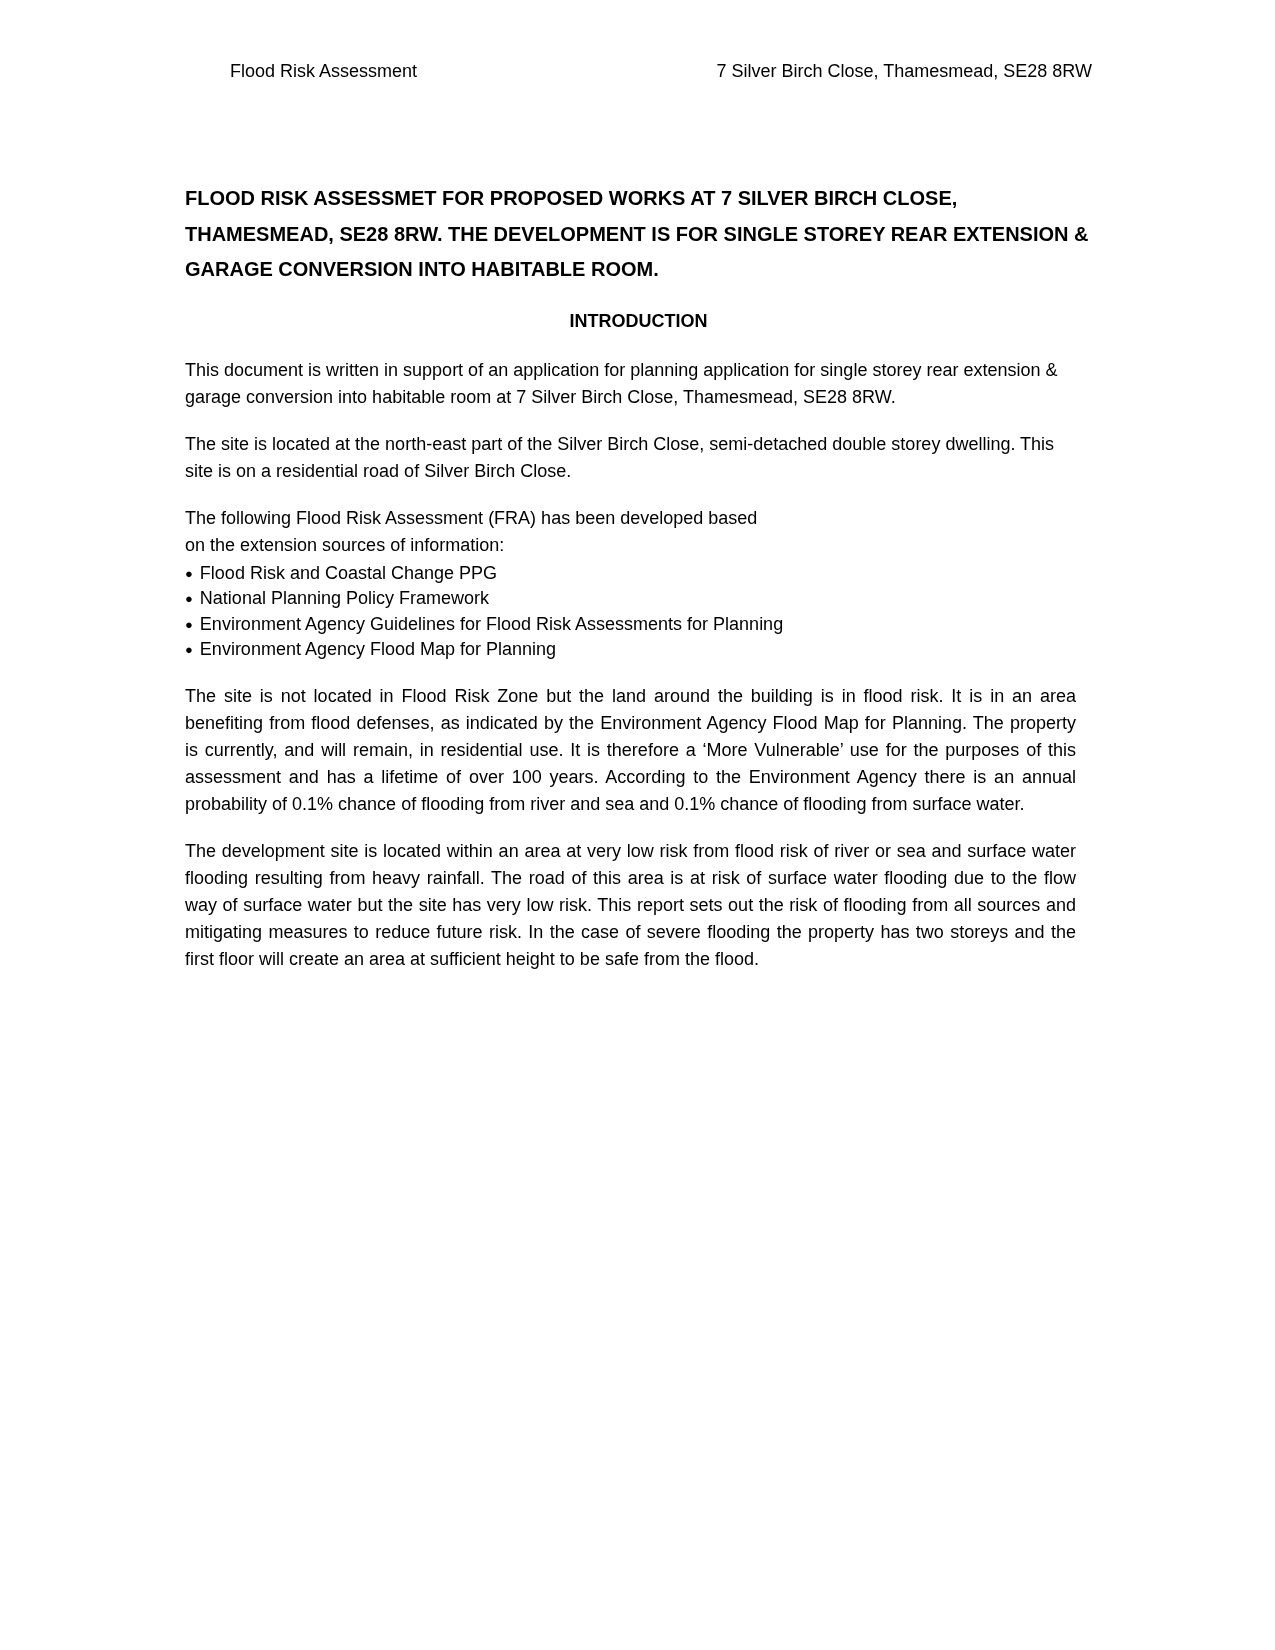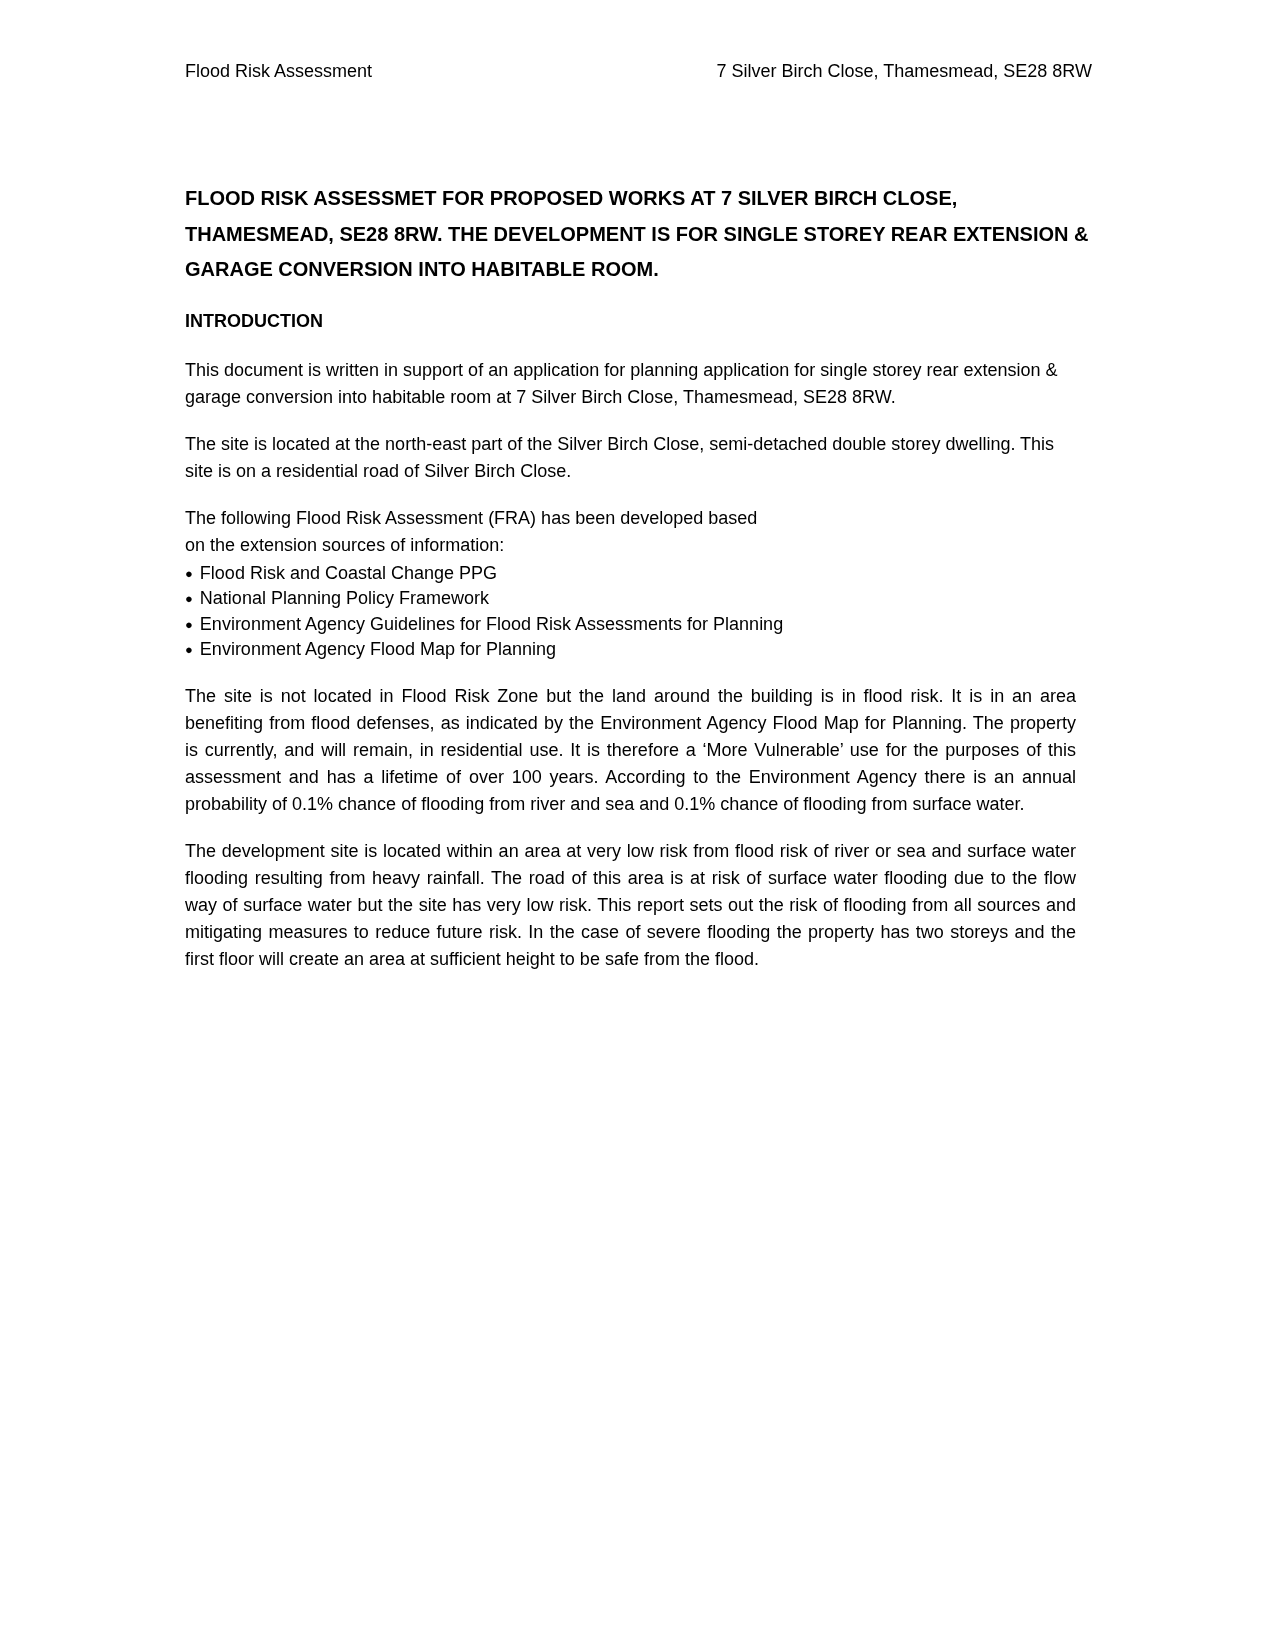--- a/index.html
+++ b/index.html
@@ -19,32 +19,34 @@
     color: #000000;
     font-size: 18px;
     overflow: hidden;
   }
   .running-header {
     display: flex;
     justify-content: space-between;
     align-items: center;
     line-height: 1.5;
     margin-bottom: 96px;
+    margin-left: 45px;
   }
   .doc-title {
     font-size: 20px;
     font-weight: 700;
     line-height: 1.78;
     margin: 0 0 20px 0;
   }
   .section-heading {
     font-size: 18px;
     font-weight: 700;
     line-height: 1.5;
     margin: 10px 0 22px 0;
+    text-align: center;
   }
   p.body-para {
     margin: 0 16px 20px 0;
     line-height: 1.5;
   }
   .justify {
     text-align: justify;
   }
   .loose {
     line-height: 1.6;

